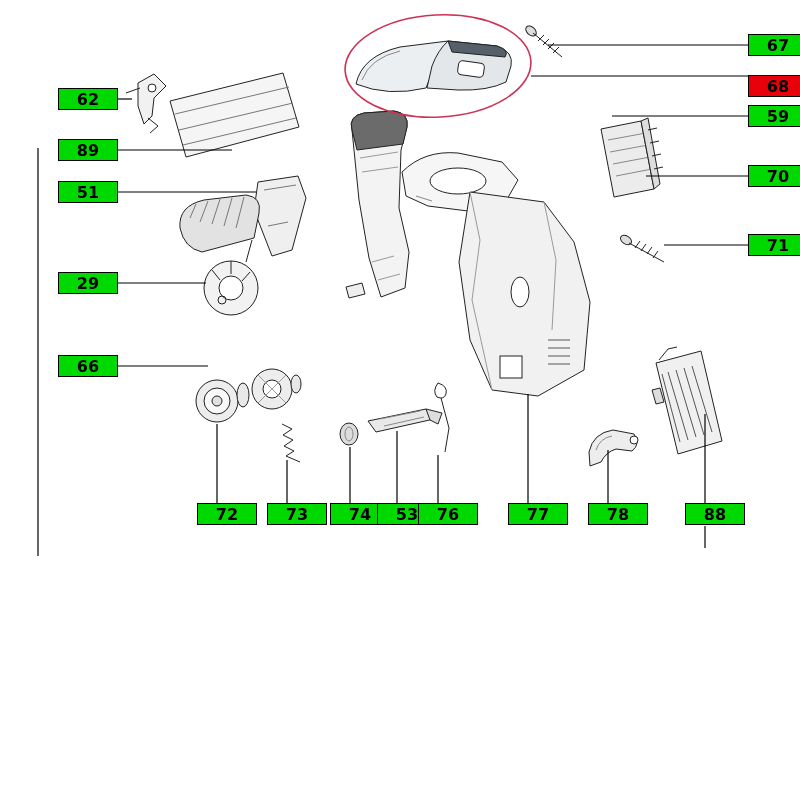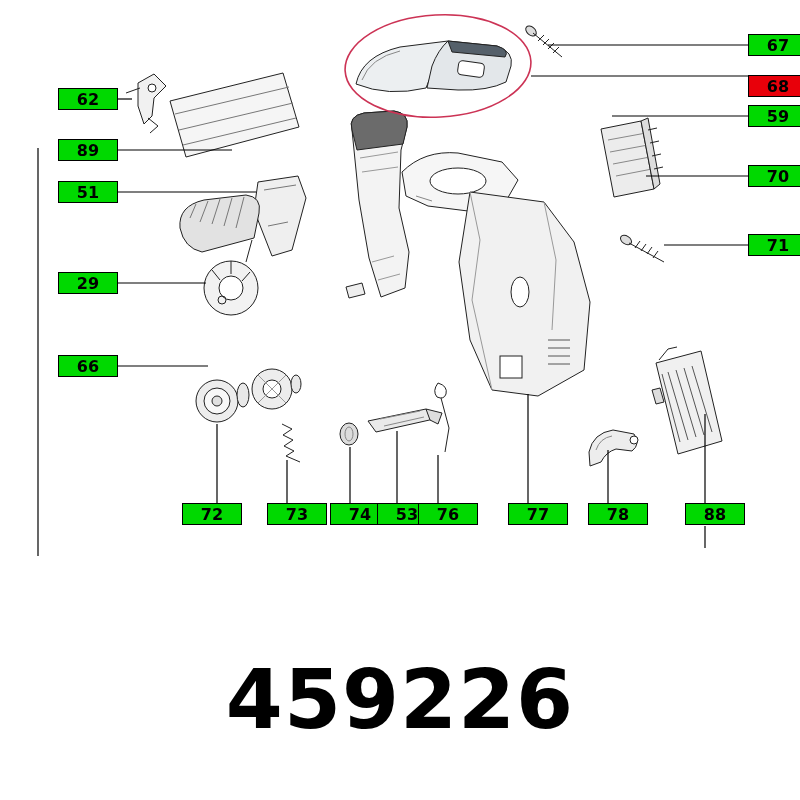--- a/index.html
+++ b/index.html
@@ -181,24 +181,23 @@
   <div class="label green" style="left:58px;top:181px">51</div>
   <div class="label green" style="left:58px;top:272px">29</div>
   <div class="label green" style="left:58px;top:355px">66</div>
 
   <div class="label green" style="left:748px;top:34px">67</div>
   <div class="label red" style="left:748px;top:65px">68</div>
   <div class="label green" style="left:748px;top:105px">59</div>
   <div class="label green" style="left:748px;top:165px">70</div>
   <div class="label green" style="left:748px;top:234px">71</div>
 
-  <div class="label green" style="left:182px;top:503px">72</div>
+  <div class="label green" style="left:197px;top:503px">72</div>
   <div class="label green" style="left:267px;top:503px">73</div>
   <div class="label green" style="left:330px;top:503px">74</div>
   <div class="label green" style="left:377px;top:503px">53</div>
   <div class="label green" style="left:418px;top:503px">76</div>
   <div class="label green" style="left:508px;top:503px">77</div>
   <div class="label green" style="left:588px;top:503px">78</div>
   <div class="label green" style="left:685px;top:503px">88</div>
 
-  <div class="part-number">459226</div>
 
 </div>
 
 </body></html>

